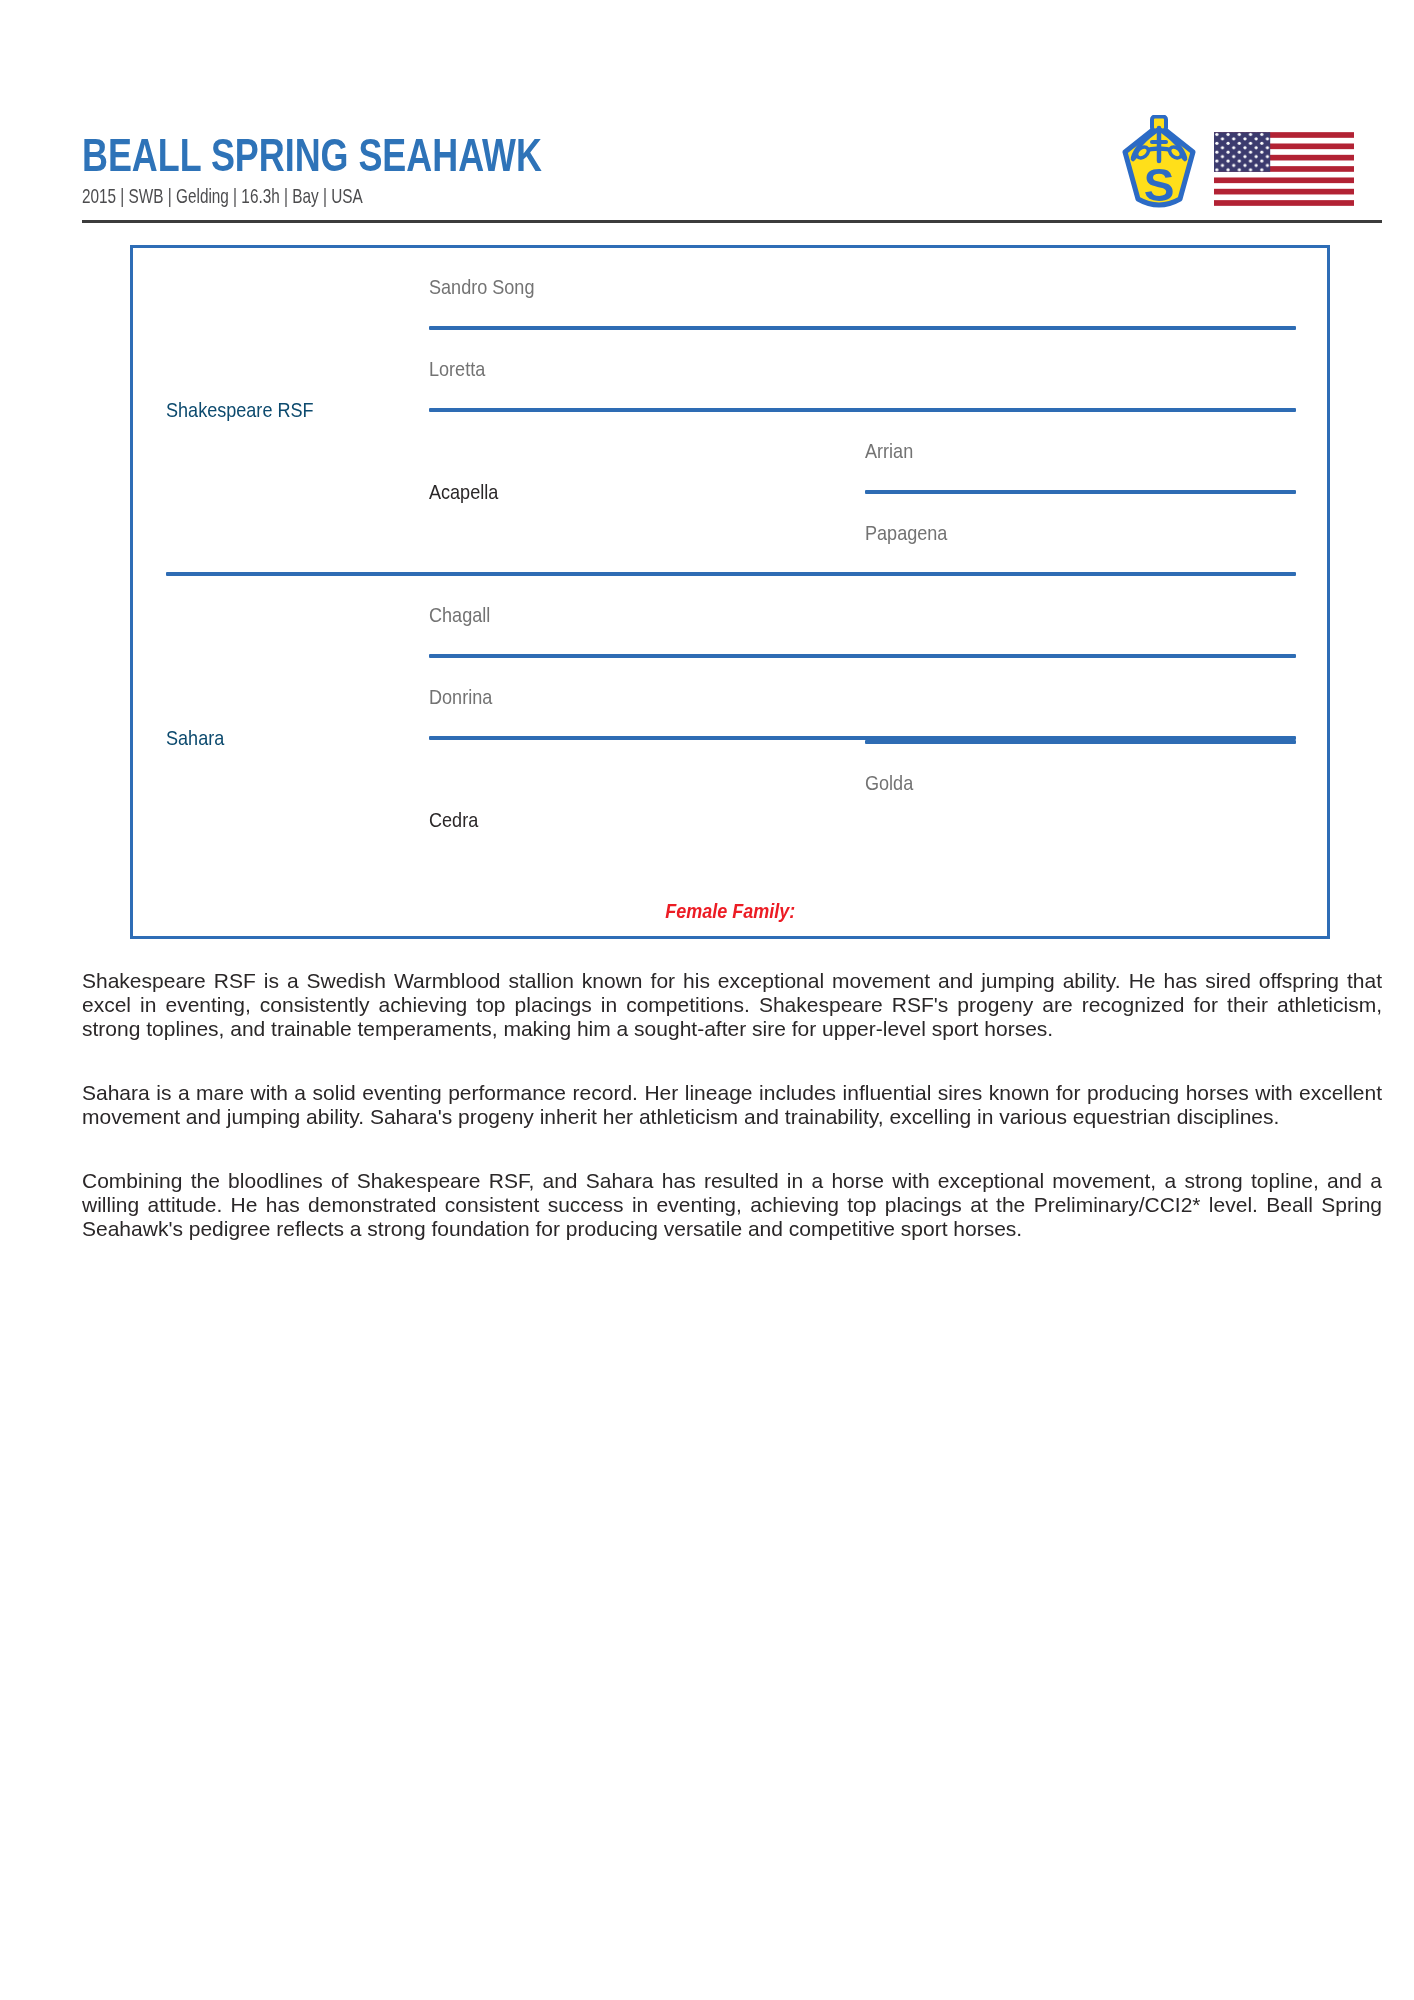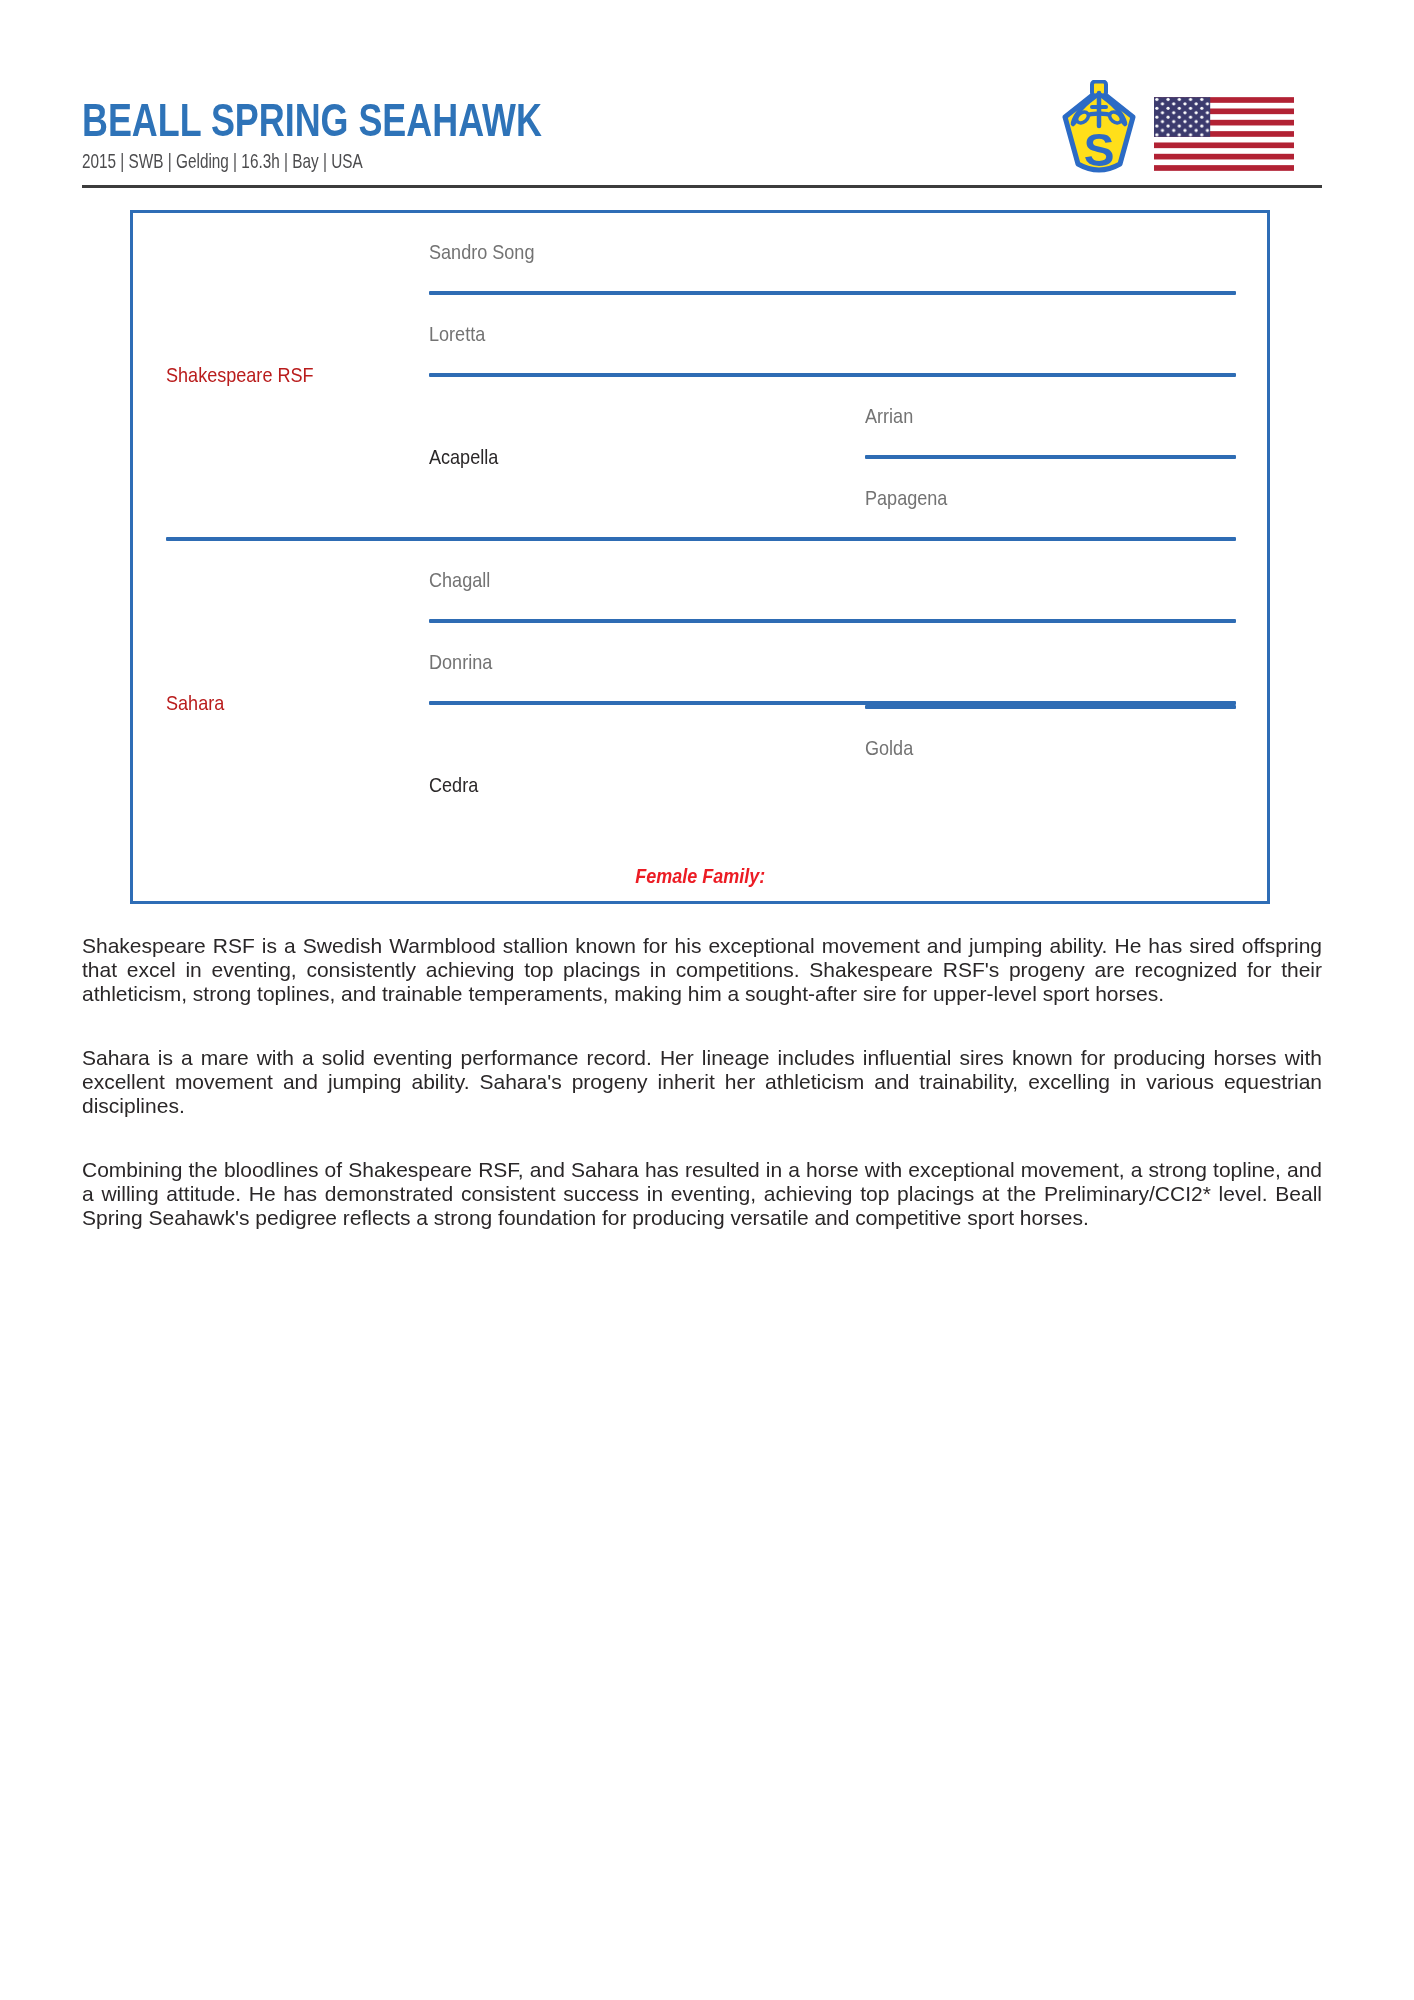--- a/index.html
+++ b/index.html
@@ -5,21 +5,21 @@
   * { margin:0; padding:0; box-sizing:border-box; }
   html,body { background:#ffffff; }
   .page {
     position:relative;
     width:1414px; height:2000px;
     background:#ffffff;
     font-family:"Liberation Sans", sans-serif;
     color:#2a2728;
     overflow:hidden;
   }
-  .content { padding:0 92px 0 82px; }
+  .content { padding:0 32px 0 82px;margin-top:35px; }
 
   
   header { display:flex; justify-content:space-between; align-items:flex-start; padding-top:80px; }
   .header-left { padding-top:16px; }
   .page-title {
     font-size:46px; font-weight:bold; color:#2e73b8;
     line-height:1.05; white-space:nowrap;
     transform:scaleX(0.78); transform-origin:left bottom;
     display:inline-block;
   }
@@ -37,21 +37,21 @@
   .ped-table {
     margin:22px 52px 0 48px;
     border:3px solid #2e6db6;
     display:flex; flex-direction:column;
     background:#ffffff;
   }
   .half { display:flex; height:324px; }
   .g1cell {
     width:296px; padding-left:33px;
     display:flex; align-items:center;
-    font-size:21px; color:#b91c1c;
+    font-size:21px; color:#0c4a6e;
   }
   .g1right { flex:1; display:flex; flex-direction:column; }
   .g2block { display:flex; height:160px; }
   .g2cell { width:436px; display:flex; align-items:center; font-size:21px; color:#2a2728; }
   .g3stack { flex:1; display:flex; flex-direction:column; }
   .g3cell { height:78px; display:flex; align-items:center; font-size:21px; color:#737373; }
   .line { height:4px; background:#2e6cb4; border-radius:1px; flex:0 0 auto; }
   .g3line { margin-right:31px; }
   .g2line { margin-right:31px; }
   .g1line { margin-left:33px; margin-right:31px; }

